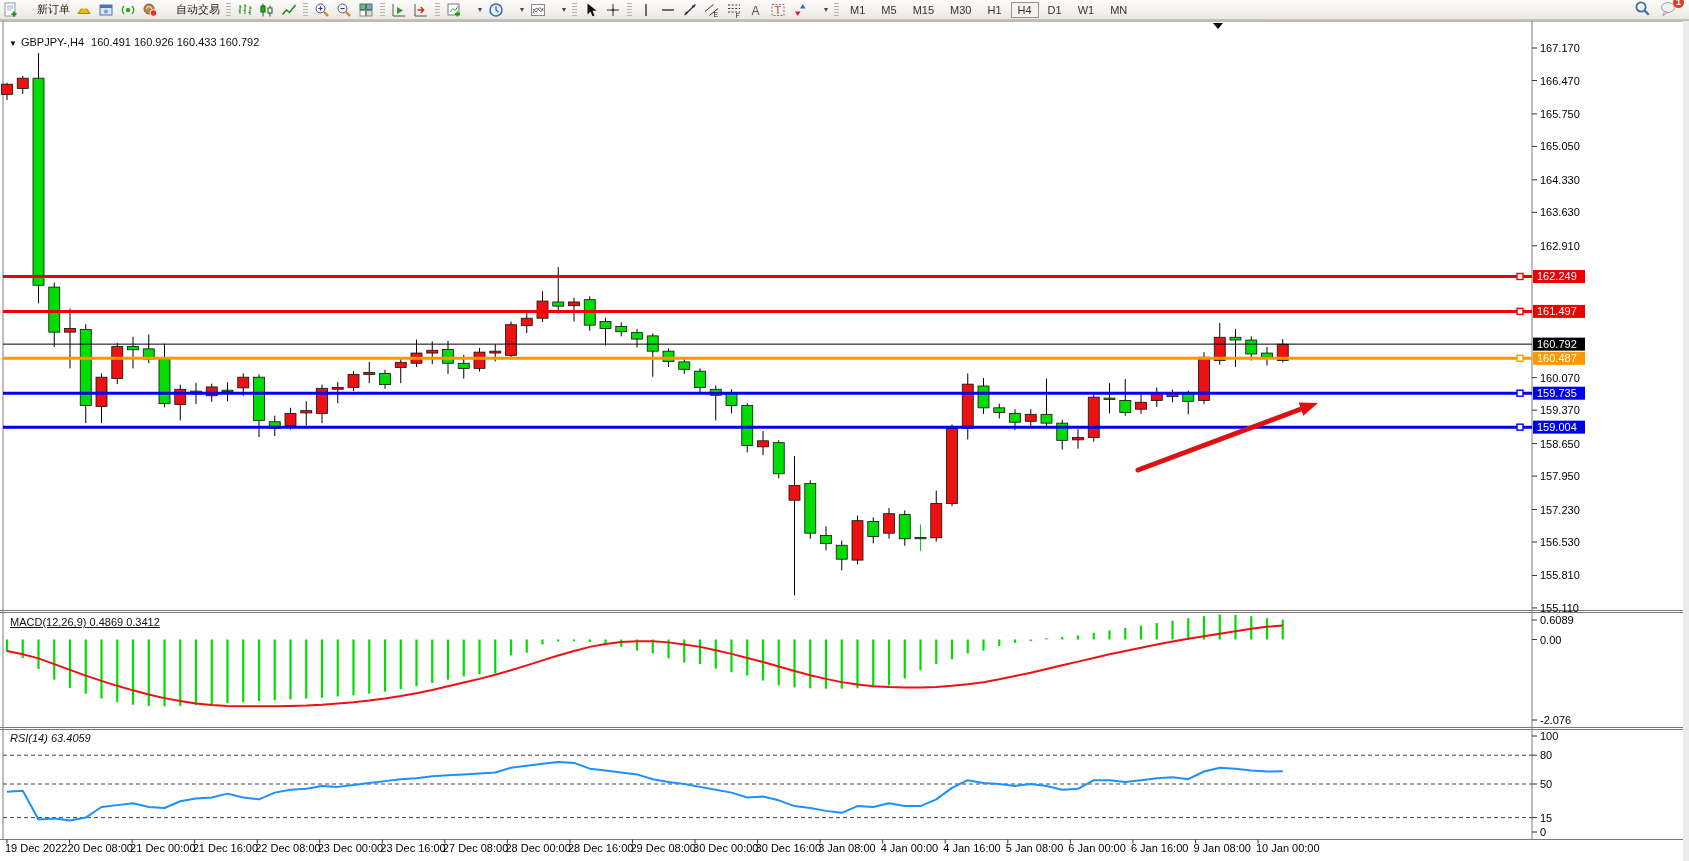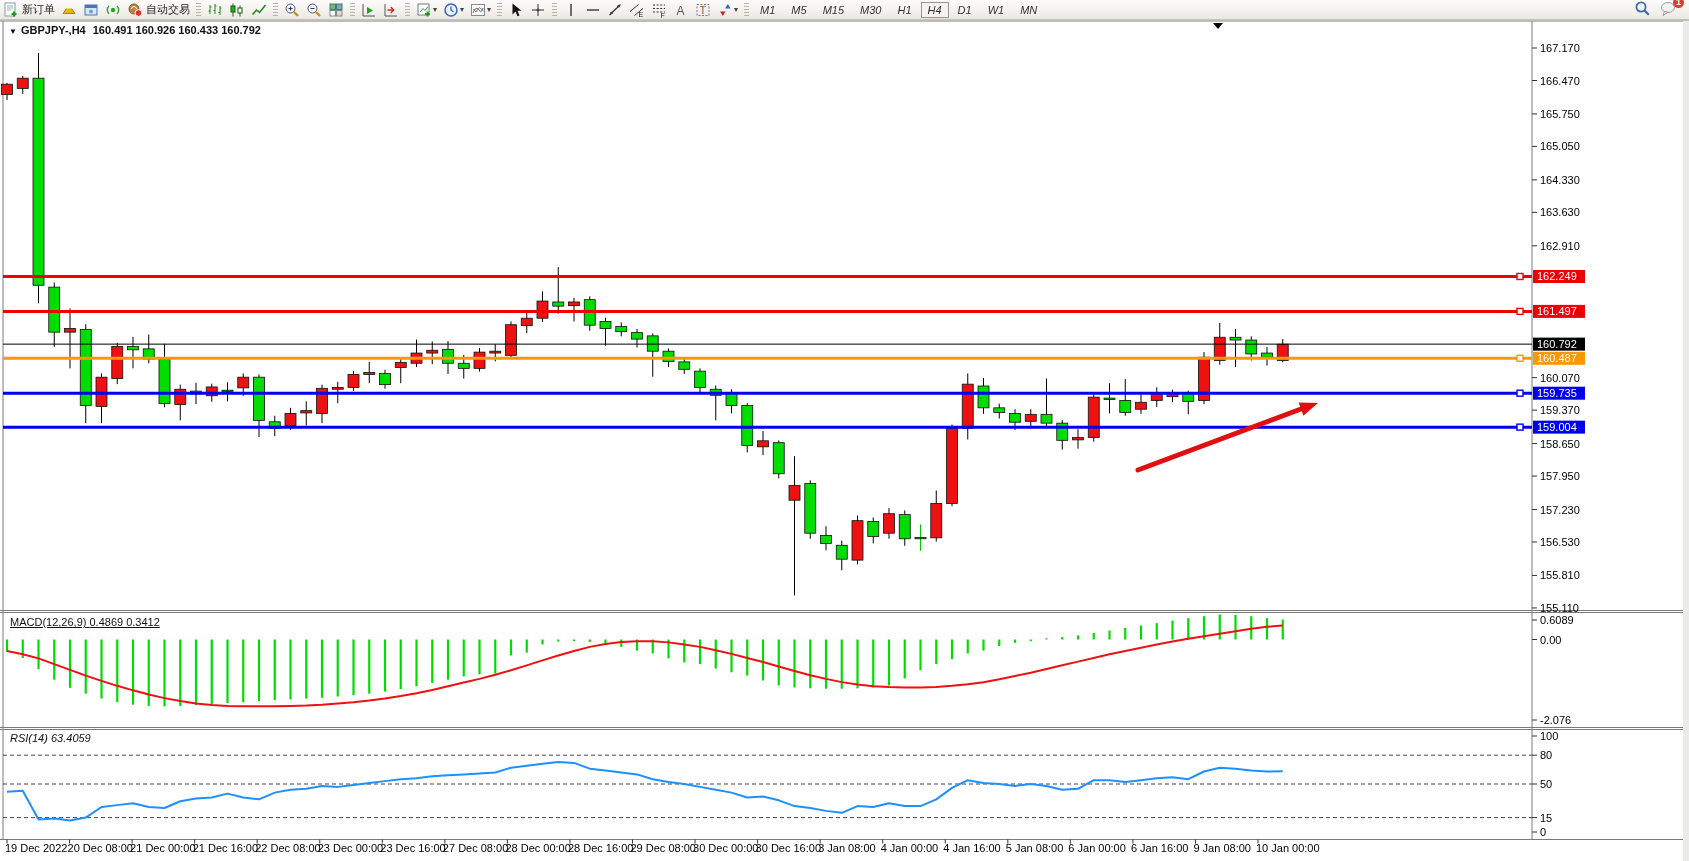--- a/index.html
+++ b/index.html
@@ -1,27 +1,27 @@
 <!DOCTYPE html>
 <html><head>
 <meta charset="utf-8">
 <style>
   html,body{margin:0;padding:0;background:#fff;width:1689px;height:861px;overflow:hidden;
     font-family:"Liberation Sans",sans-serif;-webkit-font-smoothing:none;}
   
   .toolbar{position:absolute;left:0;top:0;width:1689px;height:19px;
     background:linear-gradient(#fdfcfb,#ece9e3);border-bottom:1px solid #c6c2ba;
     display:flex;align-items:center;font-size:11px;color:#222;z-index:5;}
-  .tbtn{display:inline-flex;align-items:center;height:17px;padding:0 2px;margin:3px 1px;cursor:default;}
+  .tbtn{display:inline-flex;align-items:center;height:17px;padding:0 2px;margin:3px 1px;cursor:default;gap:15px;}
   .tbtn svg{display:block}
   .tlabel{margin-left:3px;}
   .grip{width:5px;height:14px;margin:0 3px;
     background:repeating-linear-gradient(180deg,#b9b4aa 0 1px,transparent 1px 3px);}
   .caret{font-size:8px;color:#444;margin-left:1px;}
-  .tf{padding:1px 6px;margin:16px 1px;border:1px solid transparent;color:#333;font-style:italic;}
+  .tf{padding:1px 6px;margin:16px 1px;border:1px solid transparent;color:#333;}
   .tf.active{background:#f5f3ef;border:1px solid #9a958c;}
   .tb-right{margin-left:auto;display:flex;align-items:center;gap:9px;padding-right:12px;}
   .chat-wrap{position:relative;}
   .badge{position:absolute;top:-4px;right:-7px;background:#e23a2e;color:#fff;border-radius:50%;
     width:11px;height:11px;font-size:9px;line-height:11px;text-align:center;font-weight:bold;}
   
   #chart-wrap{position:absolute;left:0;top:0;width:1689px;height:861px;}
   #chart-svg{position:absolute;left:0;top:0;}
   .overlay-label{position:absolute;font-size:11px;color:#111;white-space:nowrap;z-index:3;}
   .tri{font-size:8px;margin-right:4px;color:#000;}
@@ -418,21 +418,21 @@
         <text x="1068.35" y="852" font-size="11" fill="#000">6 Jan 00:00</text>
         <line x1="1132.8999999999999" y1="839.5" x2="1132.8999999999999" y2="843.5" stroke="#333"></line>
         <text x="1130.8999999999999" y="852" font-size="11" fill="#000">6 Jan 16:00</text>
         <line x1="1195.45" y1="839.5" x2="1195.45" y2="843.5" stroke="#333"></line>
         <text x="1193.45" y="852" font-size="11" fill="#000">9 Jan 08:00</text>
         <line x1="1258" y1="839.5" x2="1258" y2="843.5" stroke="#333"></line>
         <text x="1256" y="852" font-size="11" fill="#000">10 Jan 00:00</text>
       </g>
     </svg>
 
-  <div class="overlay-label" style="left:9px;top:24px;font-weight:bold;">
+  <div class="overlay-label" style="left:9px;top:36px;">
     <span class="tri">▼</span><span class="sym">GBPJPY-,H4</span><span>160.491 160.926 160.433 160.792</span>
   </div>
   <div class="overlay-label" style="left:10px;top:616px;text-decoration:underline;">
     <span>MACD(12,26,9)</span>&nbsp;<span>0.4869 0.3412</span>
   </div>
   <div class="overlay-label" style="left:10px;top:732px;font-style:italic;">
     <span>RSI(14)</span>&nbsp;<span>63.4059</span>
   </div>
 </div>
 

